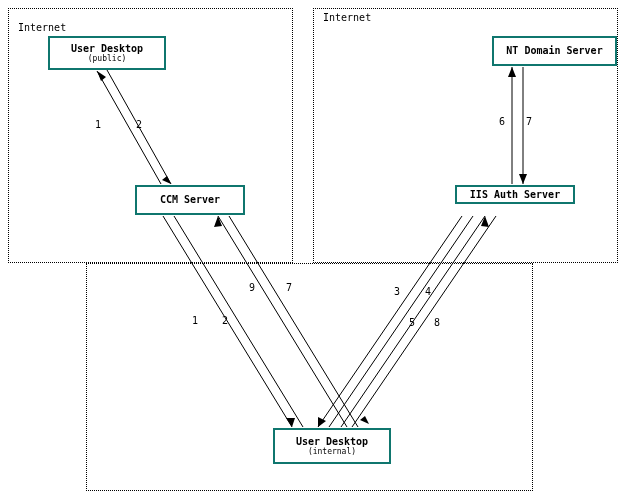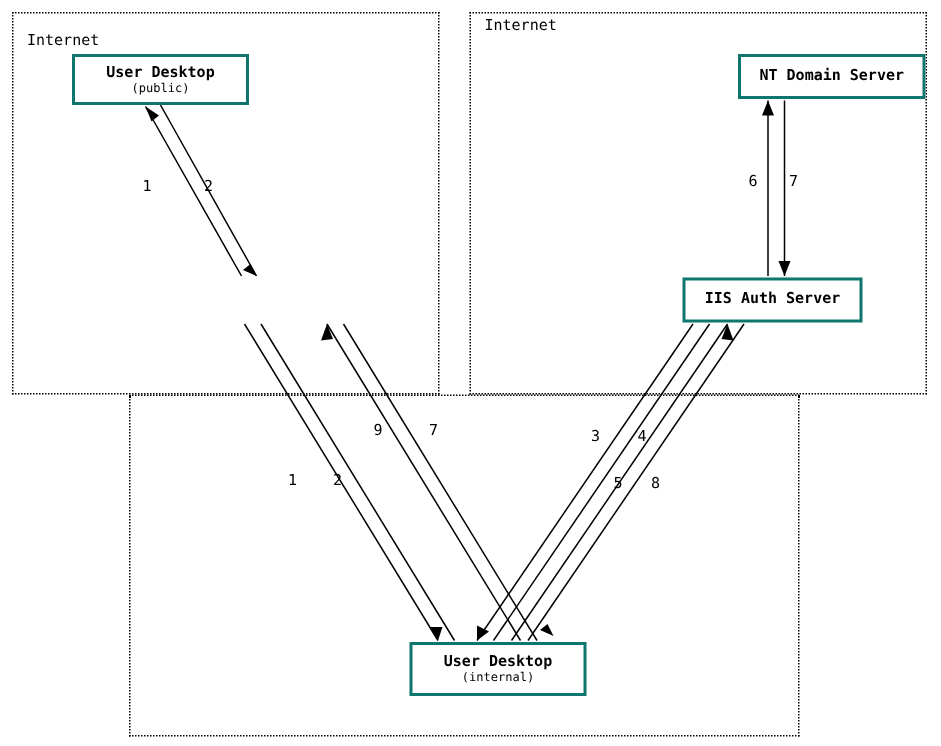--- a/index.html
+++ b/index.html
@@ -117,26 +117,29 @@
 
       <polygon points="369,424 360,420 365,416"></polygon>
     </g>
   </svg>
 
   <div class="node" style="left:48px; top:36px; width:118px; height:34px;">
     <span>User Desktop</span>
     <span class="sub">(public)</span>
   </div>
 
+  <div class="node" style="left:135px; top:185px; width:110px; height:30px;">
+    <span>CCM Server</span>
+  </div>
 
   <div class="node" style="left:450px; top:36px; width:125px; height:30px;margin-left:42px;">
     <span>NT Domain Server</span>
   </div>
 
-  <div class="node" style="left:455px; top:185px; width:120px; height:30px;">
+  <div class="node" style="left:455px; top:185px; width:120px; height:19px;">
     <span>IIS Auth Server</span>
   </div>
 
   <div class="node" style="left:273px; top:428px; width:118px; height:36px;">
     <span>User Desktop</span>
     <span class="sub">(internal)</span>
   </div>
 
   <div class="edge-label" style="left:95px; top:119px;">1</div>
   <div class="edge-label" style="left:136px; top:119px;">2</div>

